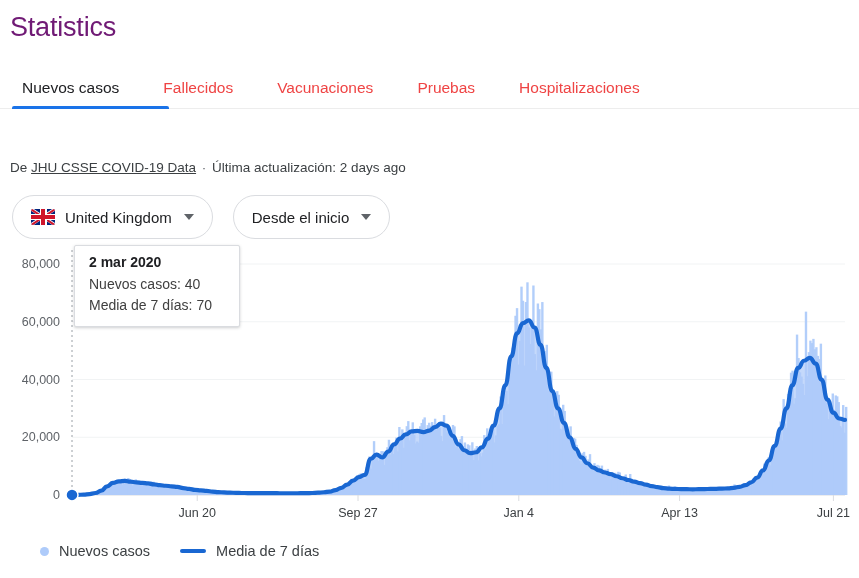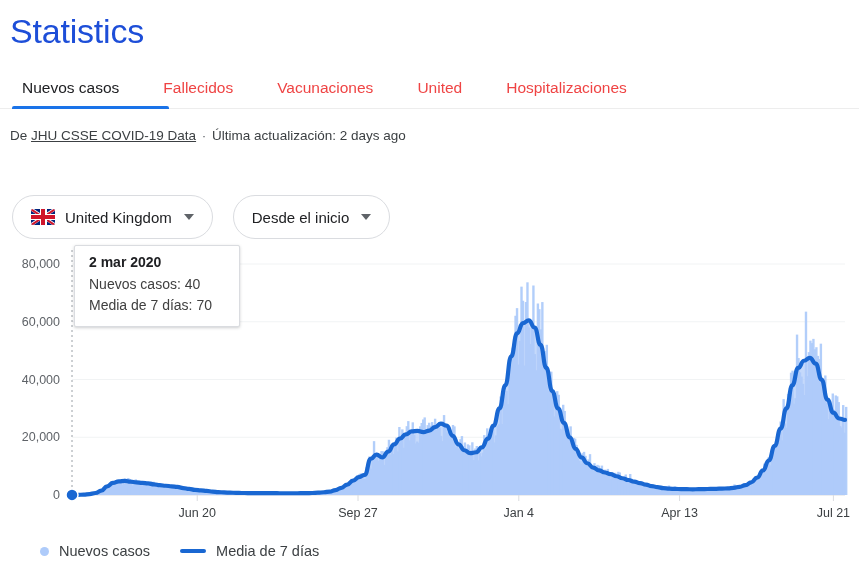--- a/index.html
+++ b/index.html
@@ -10,24 +10,24 @@
     font-family: "Liberation Sans", sans-serif;
     color: #202124;
     overflow: hidden;
   }
   .page { position: relative; width: 859px; height: 578px; }
 
   
   .page-title {
     position: absolute;
     left: 10px; top: 12px;
-    font-size: 34px;
+    font-size: 27px;
     font-weight: 400;
     letter-spacing: -0.2px;
-    color: #1d4ed8;
+    color: #701a75;
   }
 
   
   .tabs {
     position: absolute;
     left: 0; top: 76px;
     width: 859px;
     height: 34px;
     display: flex;
     align-items: flex-start;
@@ -52,21 +52,21 @@
     position: absolute;
     left: 12px; top: 106px;
     width: 157px; height: 3px;
     background: #1a73e8;
     border-radius: 2px 2px 0 0;
   }
 
   
   .source-line {
     position: absolute;
-    left: 10px; top: 128px;
+    left: 10px; top: 160px;
     font-size: 13.5px;
     color: #3c4043;
     white-space: nowrap;
   }
   .source-link {
     color: #3c4043;
     text-decoration: underline;
     cursor: pointer;
   }
   .source-sep { padding: 0 2px; color: #5f6368; }
@@ -207,21 +207,21 @@
 <body>
 
 <div class="page">
 
   <div class="page-title">Statistics</div>
 
   <div class="tabs">
     <div class="tab active">Nuevos casos</div>
     <div class="tab">Fallecidos</div>
     <div class="tab">Vacunaciones</div>
-    <div class="tab">United</div>
+    <div class="tab">Pruebas</div>
     <div class="tab">Hospitalizaciones</div>
   </div>
   <div class="tabs-rule"></div>
   <div class="tab-underline"></div>
 
   <div class="source-line">
     <span>De</span>
     <span class="source-link">JHU CSSE COVID-19 Data</span>
     <span class="source-sep">·</span>
     <span>Última actualización: 2 days ago</span>

